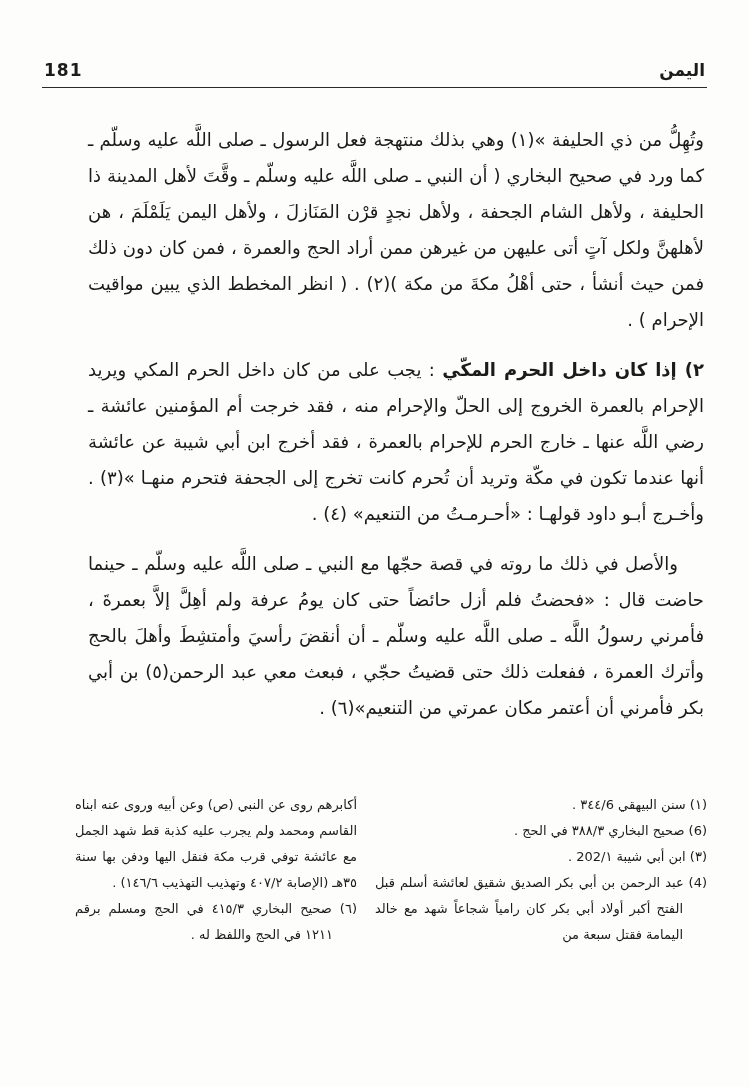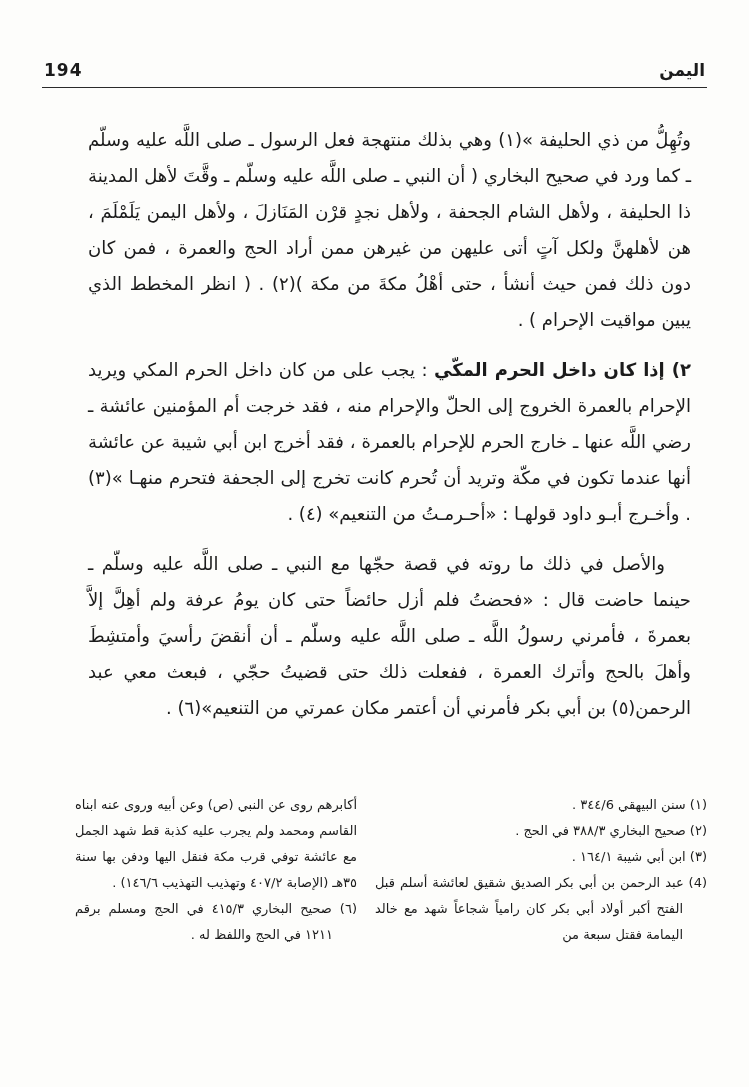--- a/index.html
+++ b/index.html
@@ -25,21 +25,21 @@
     padding: 0 2px 7px 2px;
   }
   .chapter-title { font-weight: bold; }
   .page-number { font-weight: 600; letter-spacing: 1px; }
   .header-rule {
     border-top: 1.6px solid #2a2a2a;
     width: 100%;
     height: 0;
   }
   .body-text {
-    margin: 34px 16px 0 46px;
+    margin: 34px 3px 0 46px;
     font-size: 18px;
     line-height: 36px;
     text-align: justify;
   }
   .para { margin-bottom: 14px; }
   .para.indent { text-indent: 26px; }
   .bold { font-weight: bold; }
   .footnotes {
     margin-top: 40px;
     padding-left: 35px;
@@ -61,21 +61,21 @@
     text-indent: 0;
   }
 </style>
 </head>
 <body>
 
 <div class="page">
 
   <div class="page-header">
     <span class="chapter-title">اليمن</span>
-    <span class="page-number">194</span>
+    <span class="page-number">181</span>
   </div>
 
   <div class="header-rule"></div>
 
   <div class="body-text">
 
     <p class="para">
       <span>وتُهِلُّ من ذي الحليفة »(١) وهي بذلك منتهجة فعل الرسول ـ صلى اللَّه عليه وسلّم ـ كما ورد في صحيح البخاري ( أن النبي ـ صلى اللَّه عليه وسلّم ـ وقَّتَ لأهل المدينة ذا الحليفة ، ولأهل الشام الجحفة ، ولأهل نجدٍ قرْن المَنَازلَ ، ولأهل اليمن يَلَمْلَمَ ، هن لأهلهنَّ ولكل آتٍ أتى عليهن من غيرهن ممن أراد الحج والعمرة ، فمن كان دون ذلك فمن حيث أنشأ ، حتى أهْلُ مكةَ من مكة )(٢) . ( انظر المخطط الذي يبين مواقيت الإحرام ) .</span>
     </p>
 
@@ -86,22 +86,22 @@
     <p class="para indent">
       <span>والأصل في ذلك ما روته في قصة حجّها مع النبي ـ صلى اللَّه عليه وسلّم ـ حينما حاضت قال : «فحضتُ فلم أزل حائضاً حتى كان يومُ عرفة ولم أهِلَّ إلاَّ بعمرةَ ، فأمرني رسولُ اللَّه ـ صلى اللَّه عليه وسلّم ـ أن أنقضَ رأسيَ وأمتشِطَ وأهلَ بالحج وأترك العمرة ، ففعلت ذلك حتى قضيتُ حجّي ، فبعث معي عبد الرحمن(٥) بن أبي بكر فأمرني أن أعتمر مكان عمرتي من التنعيم»(٦) .</span>
     </p>
 
   </div>
 
   <div class="footnotes">
 
     <div class="fn-col fn-right">
       <p class="fn-item">(١) سنن البيهقي ٣٤٤/6 .</p>
-      <p class="fn-item">(٢) صحيح البخاري ٣٨٨/٣ في الحج .</p>
-      <p class="fn-item">(٣) ابن أبي شيبة ١٦٤/١ .</p>
+      <p class="fn-item">(6) صحيح البخاري ٣٨٨/٣ في الحج .</p>
+      <p class="fn-item">(٣) ابن أبي شيبة 202/١ .</p>
       <p class="fn-item">(4) عبد الرحمن بن أبي بكر الصديق شقيق لعائشة أسلم قبل الفتح أكبر أولاد أبي بكر كان رامياً شجاعاً شهد مع خالد اليمامة فقتل سبعة من</p>
     </div>
 
     <div class="fn-col fn-left">
       <p class="fn-item no-hang">أكابرهم روى عن النبي (ص) وعن أبيه وروى عنه ابناه القاسم ومحمد ولم يجرب عليه كذبة قط شهد الجمل مع عائشة توفي قرب مكة فنقل اليها ودفن بها سنة ٣٥هـ (الإصابة ٤٠٧/٢ وتهذيب التهذيب ١٤٦/٦) .</p>
       <p class="fn-item">(٦) صحيح البخاري ٤١٥/٣ في الحج ومسلم برقم ١٢١١ في الحج واللفظ له .</p>
     </div>
 
   </div>
 

